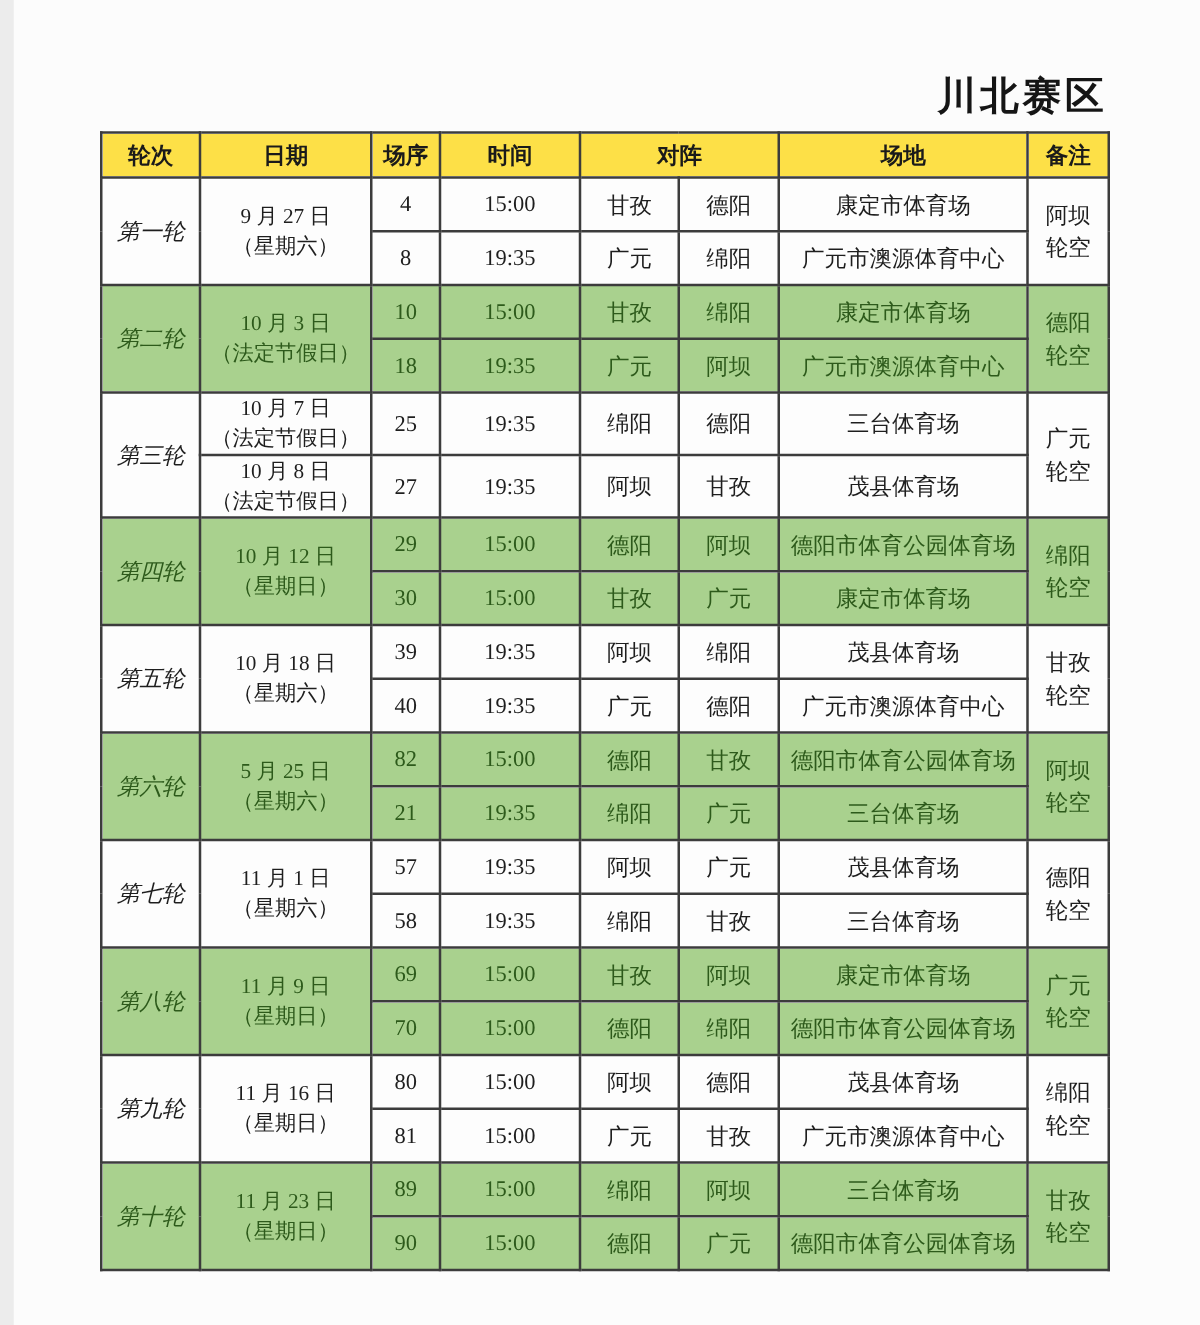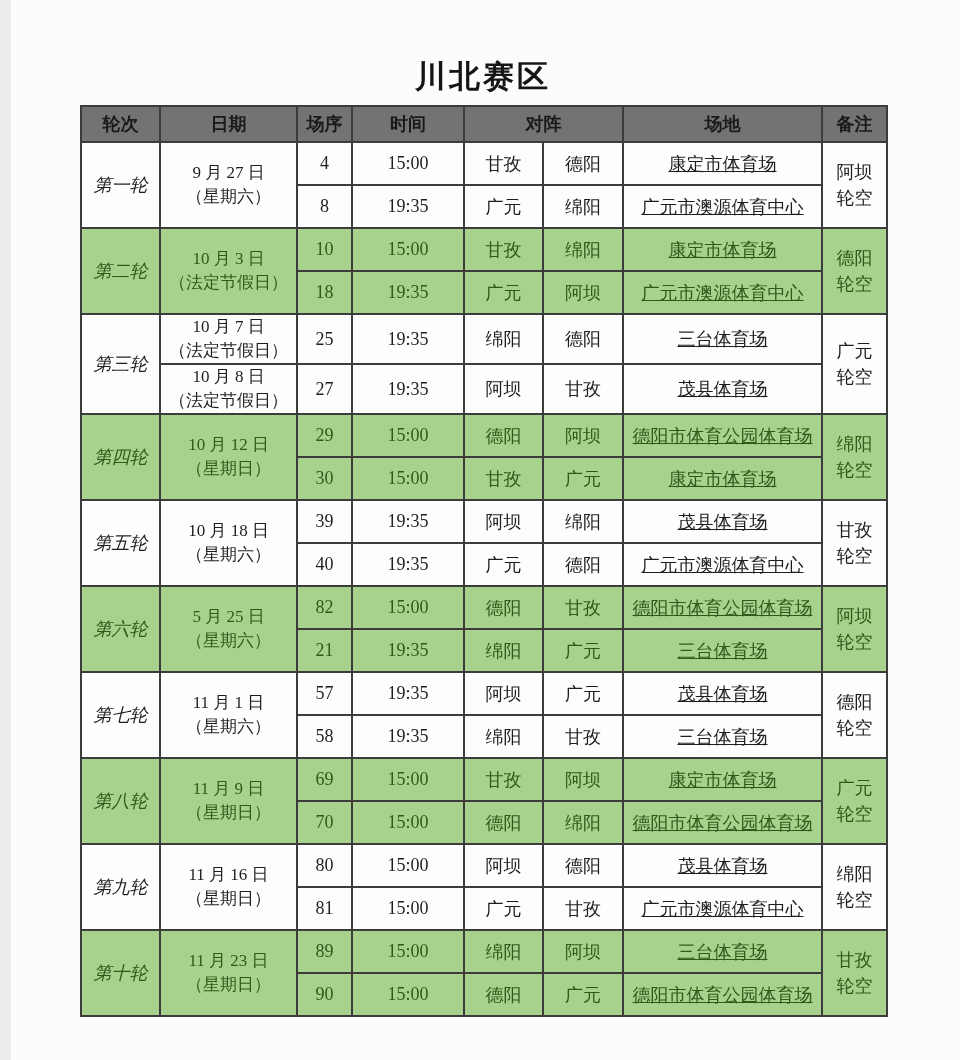--- a/index.html
+++ b/index.html
@@ -21,21 +21,21 @@
     left: 0; top: 0;
     width: 11px; height: 100%;
     background: #ececec;
   }
   .page-title {
     position: absolute;
     top: 56px;
     left: 80px;
     width: 806px;
     margin: 0;
-    text-align: center;
+    text-align: right;
     font-size: 31px;
     font-weight: bold;
     letter-spacing: 3px;
     color: #151515;
   }
   table.schedule {
     position: absolute;
     top: 105px;
     left: 80px;
     width: 806px;
@@ -47,21 +47,21 @@
     text-align: center;
     vertical-align: middle;
     padding: 0;
     overflow: hidden;
   }
   .schedule thead th {
     height: 34px;
     font-size: 18px;
     font-weight: bold;
     color: #1a1a1a;
-    background: #737373;
+    background: #fde047;
   }
   .schedule tbody td {
     height: 41px;
     font-size: 18px;
     color: #1e1e1e;
     background: #fdfdfd;
   }
   .schedule tbody tr.green td {
     background: #a9d18e;
     color: #2d5a1b;
@@ -70,21 +70,20 @@
     line-height: 24px;
     font-size: 17px;
     font-family: Liberation Serif, serif;
   }
   td.note-cell div {
     line-height: 26px;
     font-size: 18px;
   }
   td.venue-cell {
     font-size: 17px;
-    text-decoration: underline;
   }
   td.round-cell {
     font-size: 18px;
     font-style: italic;
   }
   td.no-cell, td.time-cell {
     font-size: 19px;
   }
 </style>
 </head>

